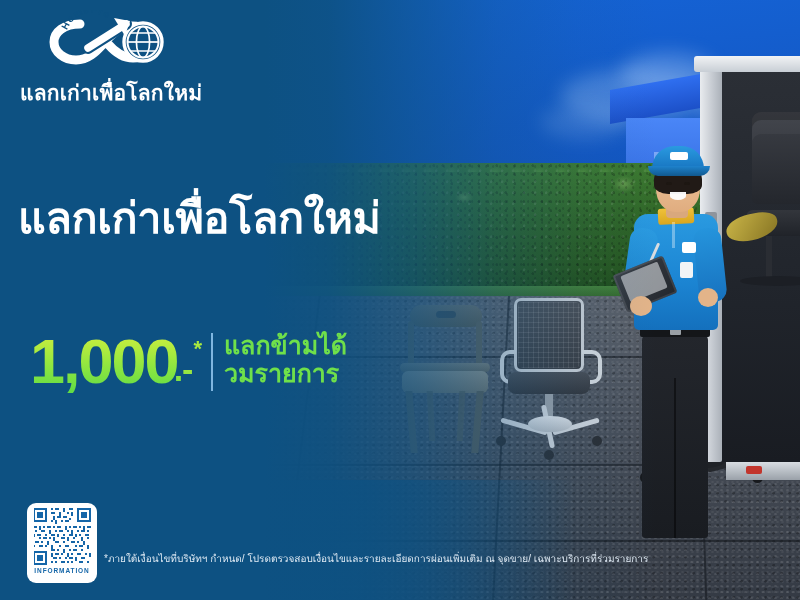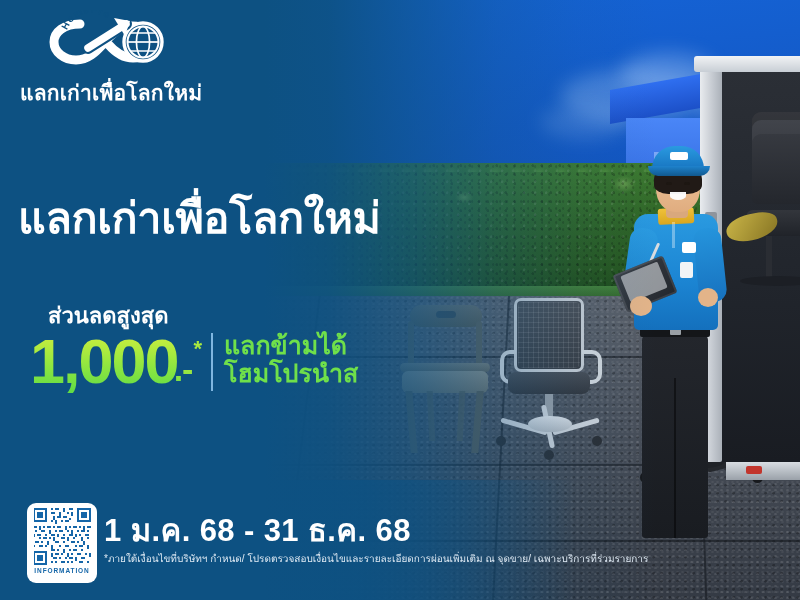--- a/index.html
+++ b/index.html
@@ -539,30 +539,29 @@
         <path d="M72 8 L88 11 L83 26 Z" fill="#ffffff"></path>
         <path id="hp-arc" d="M24 24 A26 26 0 0 1 72 16" fill="none"></path>
         <text font-family="'Liberation Sans',sans-serif" font-size="9.5" font-weight="bold" fill="#0d5182" letter-spacing="1.1">
           <textPath href="#hp-arc" startOffset="6%">HomePro</textPath>
         </text>
       </svg>
       <div class="logo-tag">แลกเก่าเพื่อโลกใหม่</div>
     </div>
 
     <div class="headline">แลกเก่าเพื่อโลกใหม่</div>
-    <div class="discount-label">ส่วนลดสูงสุด</div>
 
     <div class="price-row">
       <div class="price">1,000</div>
       <div class="price-suffix">.-</div>
       <div class="price-star">*</div>
       <div class="divider"></div>
       <div class="cross-text">
         <span>แลกข้ามได้</span>
-        <span>โฮมโปรนำส</span>
+        <span>วมรายการ</span>
       </div>
     </div>
 
     <div class="qr-card">
       <svg class="qr-img" viewBox="0 0 29 29" shape-rendering="crispEdges">
         <rect width="29" height="29" fill="#ffffff"></rect>
         <g fill="#1566a8">
           <path d="M0 0h7v7h-7z M1 1h5v5h-5z" fill-rule="evenodd"></path>
           <rect x="2" y="2" width="3" height="3"></rect>
           <path d="M22 0h7v7h-7z M23 1h5v5h-5z" fill-rule="evenodd"></path>
@@ -668,20 +667,19 @@
           <rect x="14" y="27" width="2" height="1"></rect>
             <rect x="17" y="27" width="1" height="1"></rect>
           <rect x="19" y="27" width="1" height="1"></rect>
             <rect x="23" y="27" width="2" height="1"></rect>
           <rect x="27" y="27" width="1" height="1"></rect>
         </g>
       </svg>
       <div class="qr-label">INFORMATION</div>
     </div>
 
-    <div class="date-text">1 ม.ค. 68 - 31 ธ.ค. 68</div>
 
     <div class="legal">
       <span>*ภายใต้เงื่อนไขที่บริษัทฯ กำหนด/ โปรดตรวจสอบเงื่อนไขและรายละเอียดการผ่อนเพิ่มเติม ณ จุดขาย/ เฉพาะบริการที่ร่วมรายการ</span>
     </div>
 
   </div>
 </div>
 
 </body></html>

